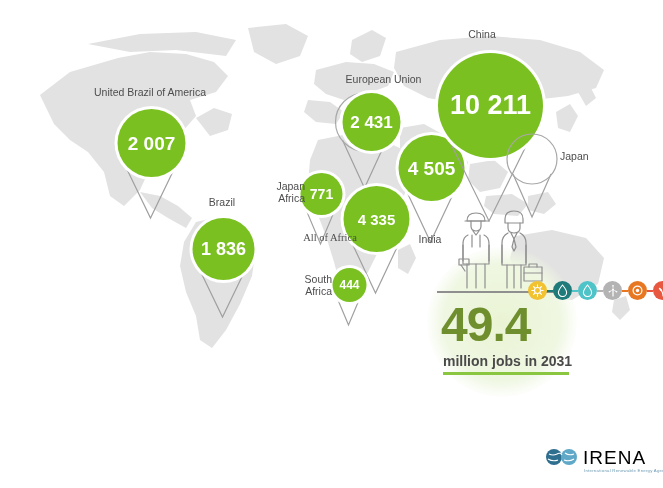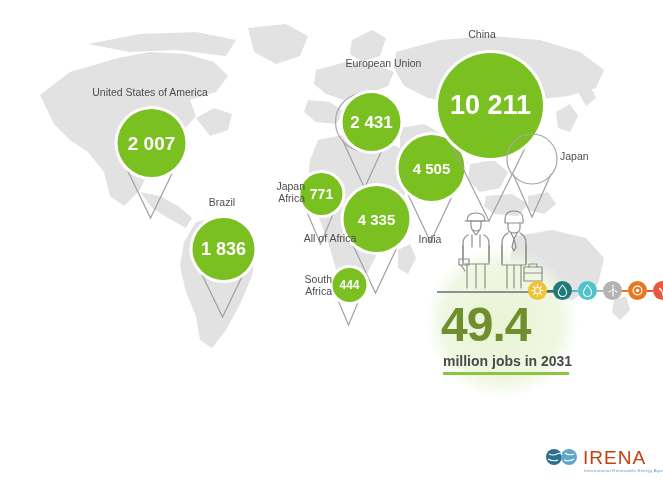--- a/index.html
+++ b/index.html
@@ -59,21 +59,21 @@
   #caption{
     position:absolute;left:62px;top:415px;
     font-size:15px;font-weight:bold;color:#4a4a4a;
   }
 
   
   #logo{position:absolute;left:545px;top:445px;width:112px;height:36px;}
   #logomark{position:absolute;left:0;top:3px;}
   #logoword{
     position:absolute;left:38px;top:2px;
-    font-size:19px;letter-spacing:1px;color:#c2410c;font-weight:normal;
+    font-size:19px;letter-spacing:1px;color:#000000;font-weight:normal;
   }
   #logotag{
     position:absolute;left:39px;top:23px;
     font-size:4.3px;letter-spacing:.25px;color:#6a9ab3;white-space:nowrap;
   }
 </style>
 </head>
 <body>
 
 <div id="stage">
@@ -131,67 +131,67 @@
   </div>
 
   <div id="pins">
       <div class="pin" style="left: 150px; top: 106px;">
         <div class="tail"><svg width="74" height="120" viewBox="0 0 74 120">
             <path d="M11.16 58.48 L37 112 L62.84 58.48" fill="none" stroke="#a0a0a0" stroke-width="1.2"></path>
             <circle cx="37" cy="37" r="34" fill="none" stroke="#a8a8a8" stroke-width="1.2"></circle>
           </svg></div>
         <div class="bubble" style="width: 68px; height: 68px; font-size: 19px; margin-left: 3px; margin-top: 3px;">2 007</div>
       </div>
-      <div class="plabel c" style="left: 150px; top: 86px;">United States of America</div>
+      <div class="plabel c" style="left: 150px; top: 86px;">United Brazil of America</div>
       <div class="pin" style="left: 222px; top: 215px;">
         <div class="tail"><svg width="68" height="110" viewBox="0 0 68 110">
             <path d="M10.44 53.32 L34 102 L57.56 53.32" fill="none" stroke="#a0a0a0" stroke-width="1.2"></path>
             <circle cx="34" cy="34" r="31" fill="none" stroke="#a8a8a8" stroke-width="1.2"></circle>
           </svg></div>
         <div class="bubble" style="width: 62px; height: 62px; font-size: 18px; margin-left: 3px; margin-top: 3px;">1 836</div>
       </div>
       <div class="plabel c" style="left: 222px; top: 196px;">Brazil</div>
       <div class="pin" style="left: 364px; top: 90px;">
         <div class="tail"><svg width="64" height="106" viewBox="0 0 64 106">
             <path d="M9.96 49.88 L32 98 L54.04 49.88" fill="none" stroke="#a0a0a0" stroke-width="1.2"></path>
             <circle cx="32" cy="32" r="29" fill="none" stroke="#a8a8a8" stroke-width="1.2"></circle>
           </svg></div>
         <div class="bubble" style="width: 58px; height: 58px; font-size: 17px; margin-left: 15px; margin-top: 3px;">2 431</div>
       </div>
-      <div class="plabel c" style="left: 364px; top: 57px; padding-left: 39px;">European Union</div>
+      <div class="plabel c" style="left: 364px; top: 73px; padding-left: 39px;">European Union</div>
       <div class="pin" style="left: 320px; top: 170px;">
         <div class="tail"><svg width="48" height="82" viewBox="0 0 48 82">
             <path d="M8.04 36.12 L24 74 L39.96 36.12" fill="none" stroke="#a0a0a0" stroke-width="1.2"></path>
             <circle cx="24" cy="24" r="21" fill="none" stroke="#a8a8a8" stroke-width="1.2"></circle>
           </svg></div>
         <div class="bubble" style="width: 42px; height: 42px; font-size: 14px; margin-left: 3px; margin-top: 3px;">771</div>
       </div>
       <div class="plabel r" style="left: 305px; top: 180px; white-space: normal; width: 46px;">Japan Africa</div>
       <div class="pin" style="left: 375px; top: 183px;">
         <div class="tail"><svg width="72" height="118" viewBox="0 0 72 118">
             <path d="M10.92 56.76 L36 110 L61.08 56.76" fill="none" stroke="#a0a0a0" stroke-width="1.2"></path>
             <circle cx="36" cy="36" r="33" fill="none" stroke="#a8a8a8" stroke-width="1.2"></circle>
           </svg></div>
         <div class="bubble" style="width: 66px; height: 66px; font-size: 15px; margin-left: 3px; margin-top: 3px;">4 335</div>
       </div>
-      <div class="plabel c" style="left: 330px; top: 232px;">All of Africa</div>
+      <div class="plabel c" style="left: 330px; top: 232px; font-family: Liberation Serif, serif;">All of Africa</div>
       <div class="pin" style="left: 348px; top: 265px;">
         <div class="tail"><svg width="40" height="68" viewBox="0 0 40 68">
             <path d="M7.08 29.24 L20 60 L32.92 29.24" fill="none" stroke="#a0a0a0" stroke-width="1.2"></path>
             <circle cx="20" cy="20" r="17" fill="none" stroke="#a8a8a8" stroke-width="1.2"></circle>
           </svg></div>
         <div class="bubble" style="width: 34px; height: 34px; font-size: 12px; margin-left: 3px; margin-top: 3px;">444</div>
       </div>
       <div class="plabel r" style="left: 332px; top: 273px; white-space: normal; width: 46px;">South Africa</div>
       <div class="pin" style="left: 430px; top: 132px;">
         <div class="tail"><svg width="72" height="118" viewBox="0 0 72 118">
             <path d="M10.92 56.76 L36 110 L61.08 56.76" fill="none" stroke="#a0a0a0" stroke-width="1.2"></path>
             <circle cx="36" cy="36" r="33" fill="none" stroke="#a8a8a8" stroke-width="1.2"></circle>
           </svg></div>
-        <div class="bubble" style="width: 66px; height: 66px; font-size: 15px; margin-left: 3px; margin-top: 3px;">4 505</div>
+        <div class="bubble" style="width: 66px; height: 66px; font-size: 19px; margin-left: 3px; margin-top: 3px;">4 505</div>
       </div>
       <div class="plabel c" style="left: 430px; top: 233px;">India</div>
       <div class="pin" style="left: 489px; top: 50px;">
         <div class="tail"><svg width="111" height="179" viewBox="0 0 111 179">
             <path d="M15.6 90.3 L55.5 171 L95.4 90.3" fill="none" stroke="#a0a0a0" stroke-width="1.2"></path>
             <circle cx="55.5" cy="55.5" r="52.5" fill="none" stroke="#a8a8a8" stroke-width="1.2"></circle>
           </svg></div>
         <div class="bubble" style="width: 105px; height: 105px; font-size: 27px; margin-left: 3px; margin-top: 3px;">10 211</div>
       </div>
       <div class="plabel c" style="left: 482px; top: 28px;">China</div>

